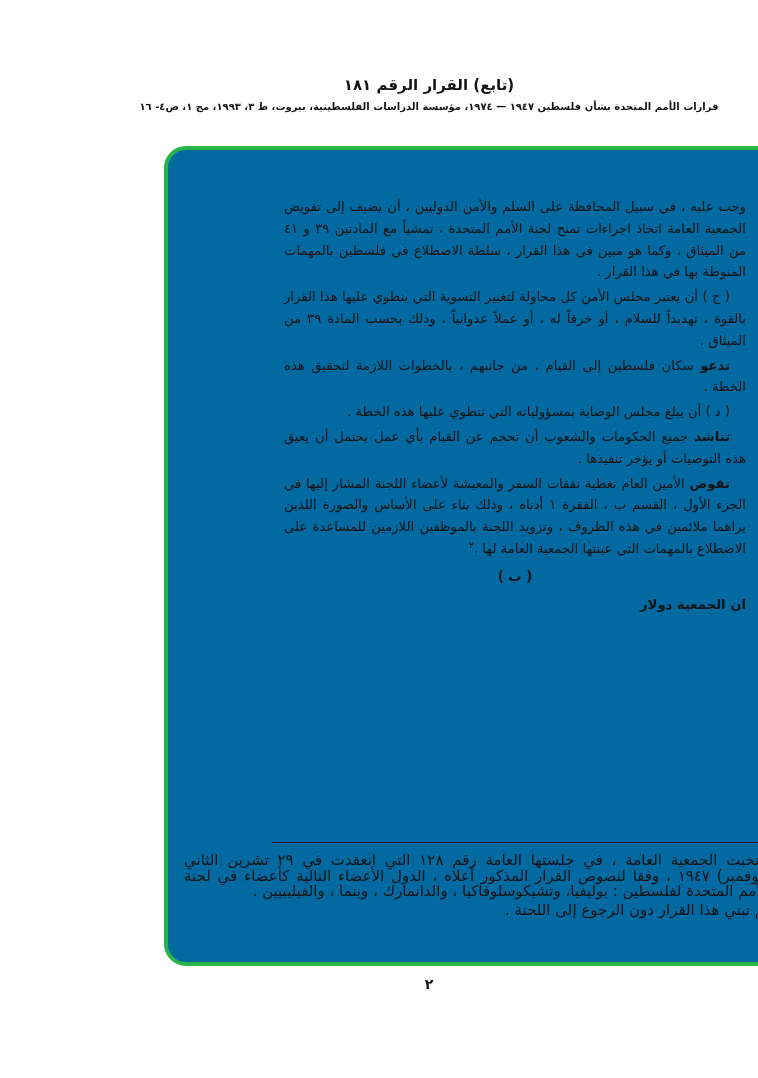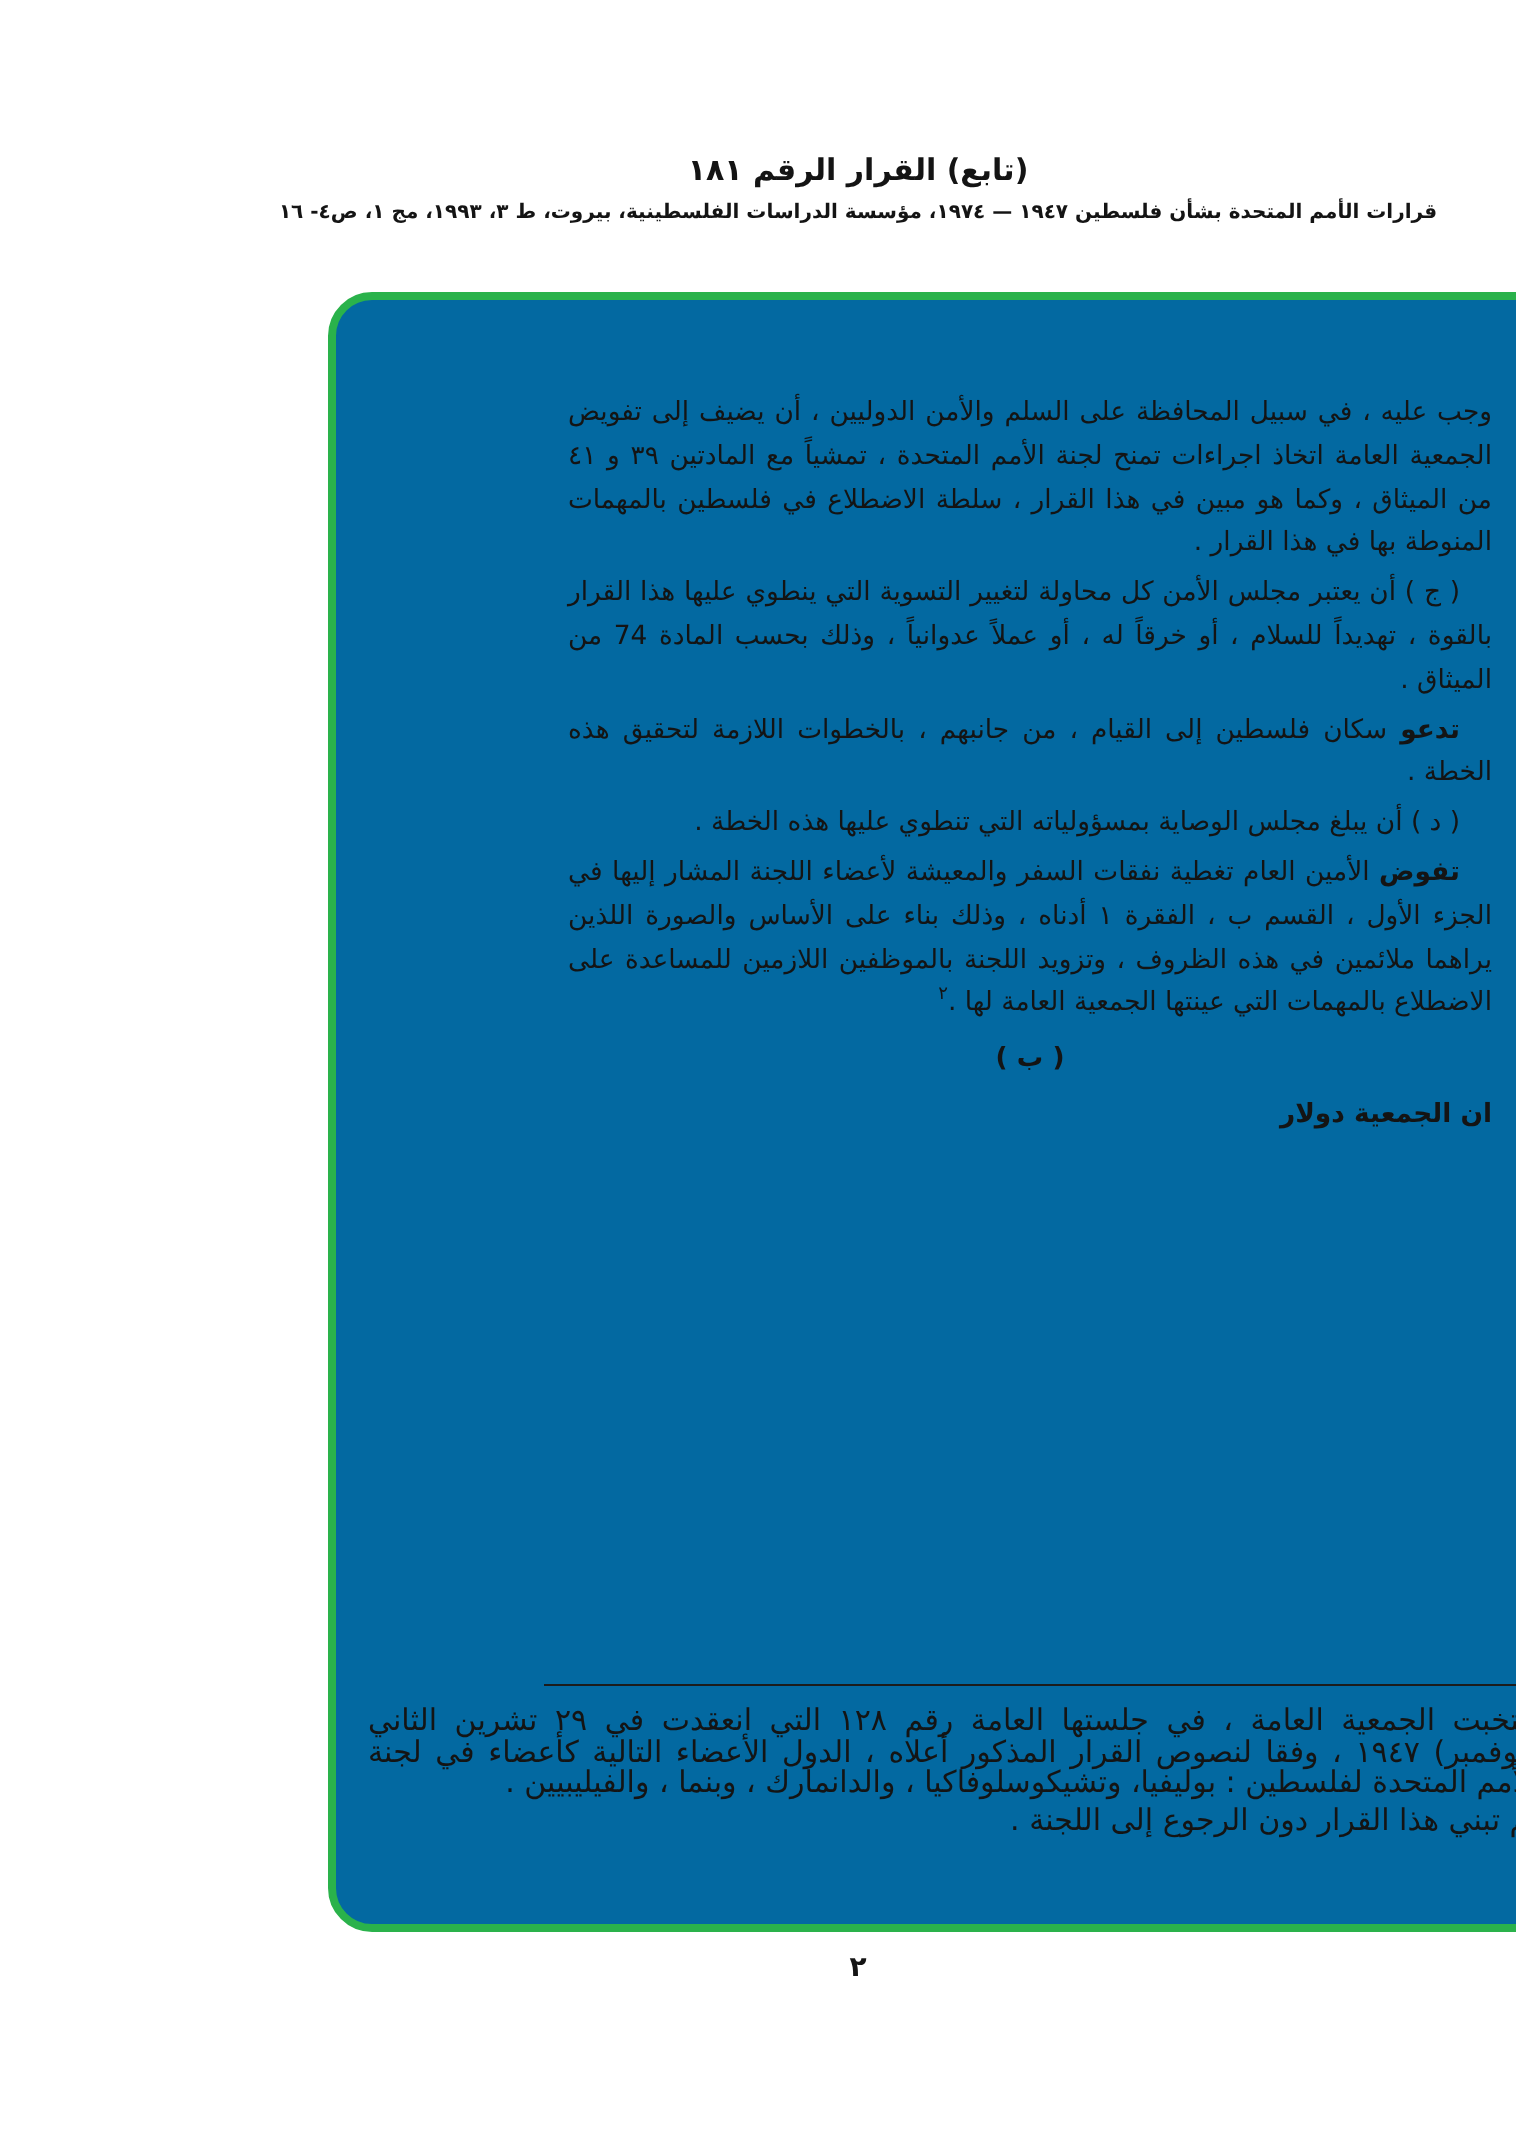--- a/index.html
+++ b/index.html
@@ -103,26 +103,27 @@
     <div class="doc-title">(تابع) القرار الرقم ١٨١</div>
     <div class="doc-citation">قرارات الأمم المتحدة بشأن فلسطين ١٩٤٧ — ١٩٧٤، مؤسسة الدراسات الفلسطينية، بيروت، ط ٣، ١٩٩٣، مج ١، ص٤- ١٦</div>
   </div>
 
   <div class="frame">
 
     <div class="body-text">
 
       <p class="para">وجب عليه ، في سبيل المحافظة على السلم والأمن الدوليين ، أن يضيف إلى تفويض الجمعية العامة اتخاذ اجراءات تمنح لجنة الأمم المتحدة ، تمشياً مع المادتين ٣٩ و ٤١ من الميثاق ، وكما هو مبين في هذا القرار ، سلطة الاضطلاع في فلسطين بالمهمات المنوطة بها في هذا القرار .</p>
 
-      <p class="para indent">( ج ) أن يعتبر مجلس الأمن كل محاولة لتغيير التسوية التي ينطوي عليها هذا القرار بالقوة ، تهديداً للسلام ، أو خرقاً له ، أو عملاً عدوانياً ، وذلك بحسب المادة 74 من الميثاق .</p>
+      <p class="para indent">( ج ) أن يعتبر مجلس الأمن كل محاولة لتغيير التسوية التي ينطوي عليها هذا القرار بالقوة ، تهديداً للسلام ، أو خرقاً له ، أو عملاً عدوانياً ، وذلك بحسب المادة ٣٩ من الميثاق .</p>
 
       <p class="para indent"><span class="lead">تدعو</span><span> سكان فلسطين إلى القيام ، من جانبهم ، بالخطوات اللازمة لتحقيق هذه الخطة .</span></p>
 
       <p class="para indent">( د ) أن يبلغ مجلس الوصاية بمسؤولياته التي تنطوي عليها هذه الخطة .</p>
 
+      <p class="para indent"><span class="lead">تناشد</span><span> جميع الحكومات والشعوب أن تحجم عن القيام بأي عمل يحتمل أن يعيق هذه التوصيات أو يؤخر تنفيذها .</span></p>
 
       <p class="para indent"><span class="lead">تفوض</span><span> الأمين العام تغطية نفقات السفر والمعيشة لأعضاء اللجنة المشار إليها في الجزء الأول ، القسم ب ، الفقرة ١ أدناه ، وذلك بناء على الأساس والصورة اللذين يراهما ملائمين في هذه الظروف ، وتزويد اللجنة بالموظفين اللازمين للمساعدة على الاضطلاع بالمهمات التي عينتها الجمعية العامة لها .</span><sup class="fn-ref">٢</sup></p>
 
       <p class="para center-line">( ب )</p>
 
       <p class="para subheading">ان الجمعية دولار</p>
 
 
     </div>
 

